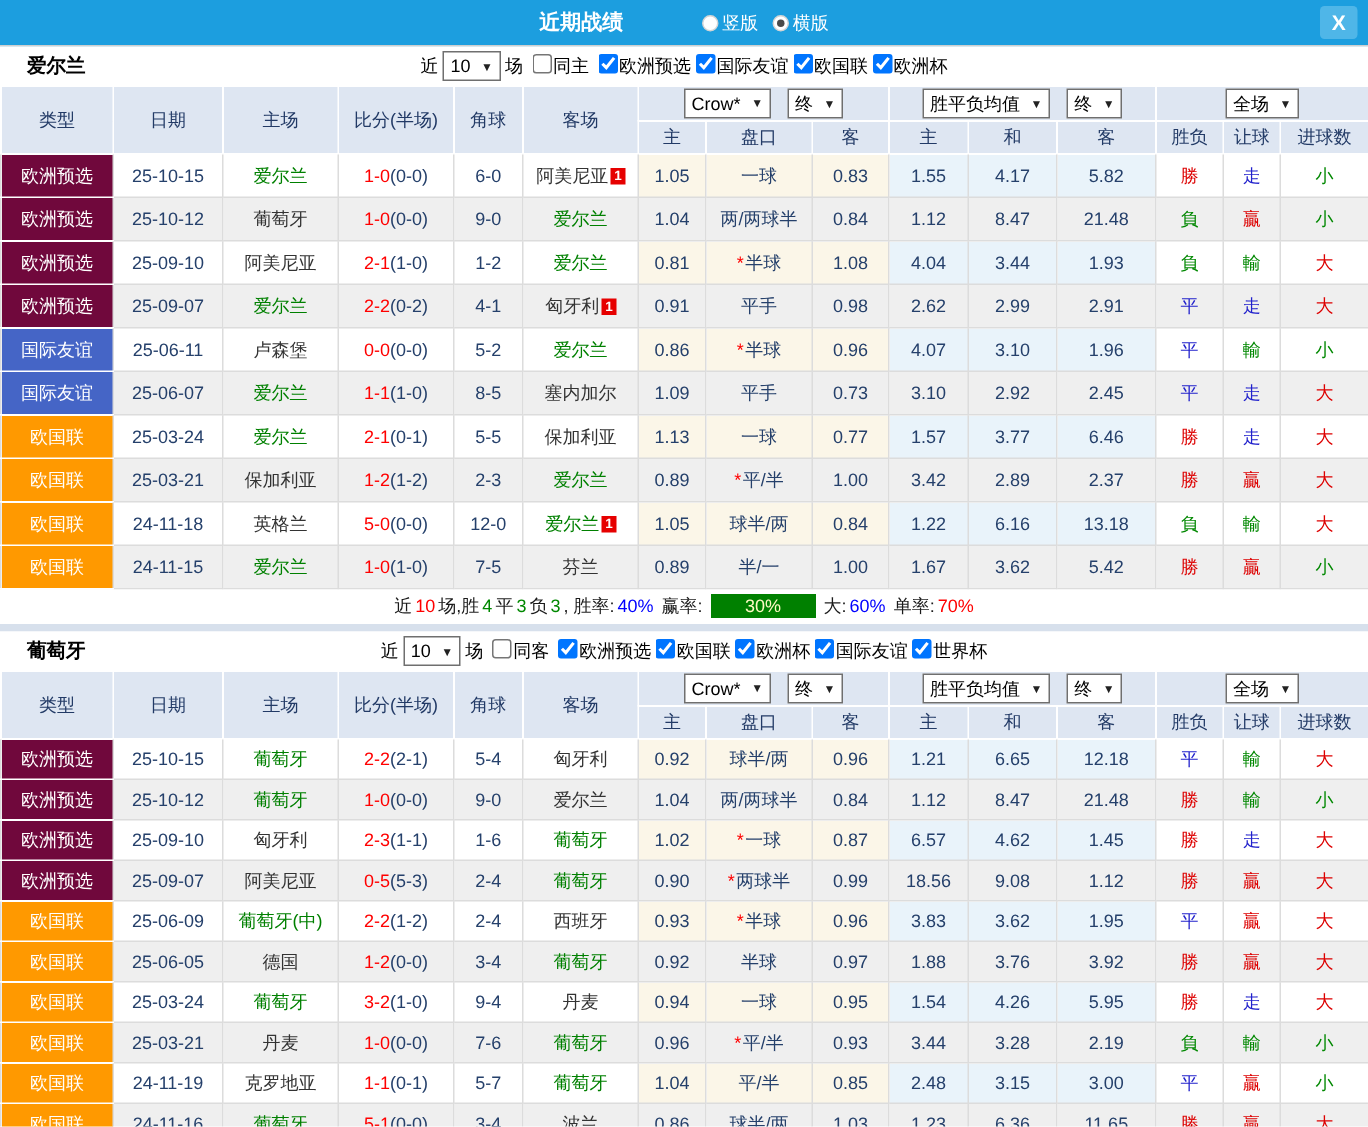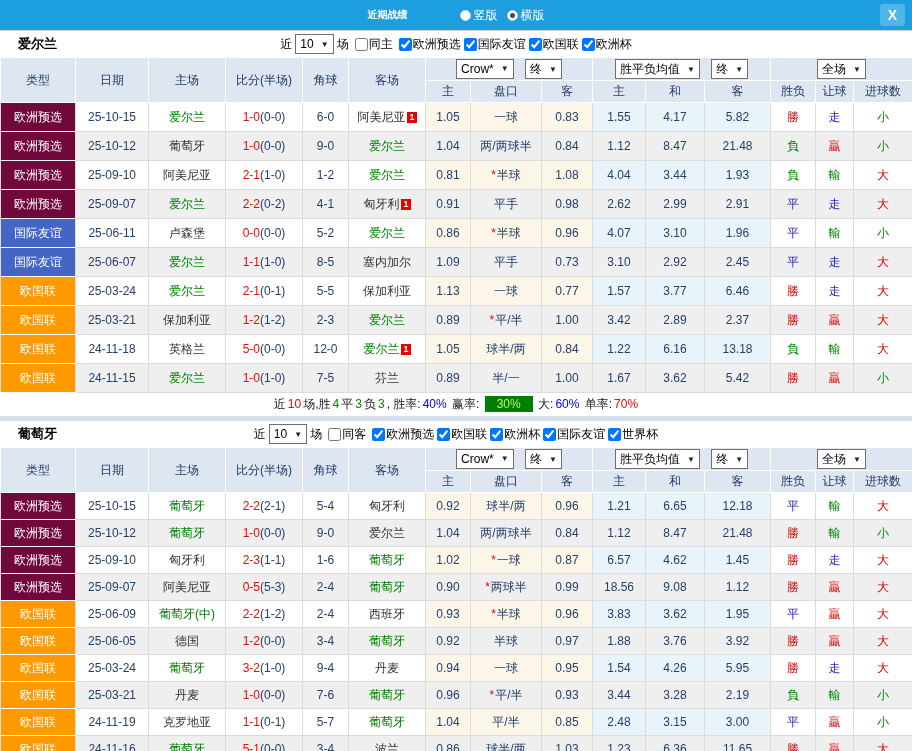--- a/index.html
+++ b/index.html
@@ -6,40 +6,40 @@
   body{
     width:912px;height:751px;overflow:hidden;background:#fff;
     font-family:"Liberation Sans","DejaVu Sans",sans-serif;font-size:12px;color:#222;
   }
   
   .topbar{
     height:30px;background:var(--topbar);position:relative;
     display:flex;align-items:center;justify-content:center;
     border-bottom:1px solid #cfcfcf;
   }
-  .topbar-title{color:#fff;font-weight:bold;font-size:10px;}
+  .topbar-title{color:#fff;font-weight:bold;font-size:14px;}
   .radio-group{display:inline-flex;align-items:flex-end;padding-left:43px;}
   .radio-opt{display:inline-flex;align-items:center;margin-left:9px;color:#fff;font-size:12px;cursor:pointer;}
   .radio{box-sizing:border-box;width:11px;height:11px;border-radius:50%;background:#fff;border:1px solid #d5d5d5;display:inline-block;position:relative;margin-right:3px;}
   .radio.sel::after{content:"";position:absolute;left:2px;top:2px;right:2px;bottom:2px;border-radius:50%;background:#4a4a4a;}
   .close-btn{
     position:absolute;right:7px;top:4px;width:25px;height:22px;line-height:22px;
     background:var(--close-bg);color:#fff;text-align:center;font-size:14px;font-weight:bold;
     border-radius:3px;cursor:pointer;
   }
   
   .section-bar{height:26px;background:#fff;position:relative;display:flex;align-items:center;justify-content:center;}
   .team-name{position:absolute;left:18px;font-weight:bold;font-size:13px;color:#000;}
   .filters{display:inline-flex;align-items:center;gap:3px;color:#000;}
   .select-box{
     display:inline-flex;align-items:center;justify-content:space-between;gap:7px;
     border:1px solid #6f6f6f;background:#fff;height:18px;padding:0 4px;cursor:pointer;color:#000;white-space:nowrap;
   }
   .caret{font-size:8px;color:#222;}
-  label.cb{display:inline-flex;align-items:center;cursor:pointer;}
+  label.cb{display:inline-flex;align-items:flex-start;cursor:pointer;}
   input[type="checkbox"]{width:13px;height:13px;margin:0 1px 0 3px;}
   .comps{display:inline-flex;align-items:center;}
   
   table{border-collapse:collapse;table-layout:fixed;width:912px;}
   th,td{padding:0;text-align:center;white-space:nowrap;overflow:hidden;}
   thead th{
     background:var(--header-bg);border:1px solid #fff;color:#223a66;font-weight:normal;font-size:12px;
   }
   thead tr.h1 th{height:22px;}
   thead tr.h2 th{height:21px;}
@@ -65,21 +65,21 @@
   }
   .c-red{color:var(--res-red);}
   .c-green{color:var(--res-green);}
   .c-blue{color:var(--res-blue);}
   
   .summary{height:23px;line-height:23px;text-align:center;color:#1a1a1a;background:#fff;}
   .summary span{margin:0 1px;}
   .sum-red{color:#ff0000;}
   .sum-green{color:var(--res-green);}
   .sum-blue{color:var(--rate-blue);}
-  .sum-badge{background:var(--rate-green-bg);color:#bef264;padding:1px 12px;}
+  .sum-badge{background:var(--rate-green-bg);color:#fef9c3;padding:1px 23px;}
   .divider{height:5px;background:#d7e0ec;}
 </style>
 </head>
 <body>
 
 <div class="topbar">
   <span class="topbar-title">近期战绩</span>
   <span class="radio-group">
       <span class="radio-opt">
         <span class="radio"></span>

